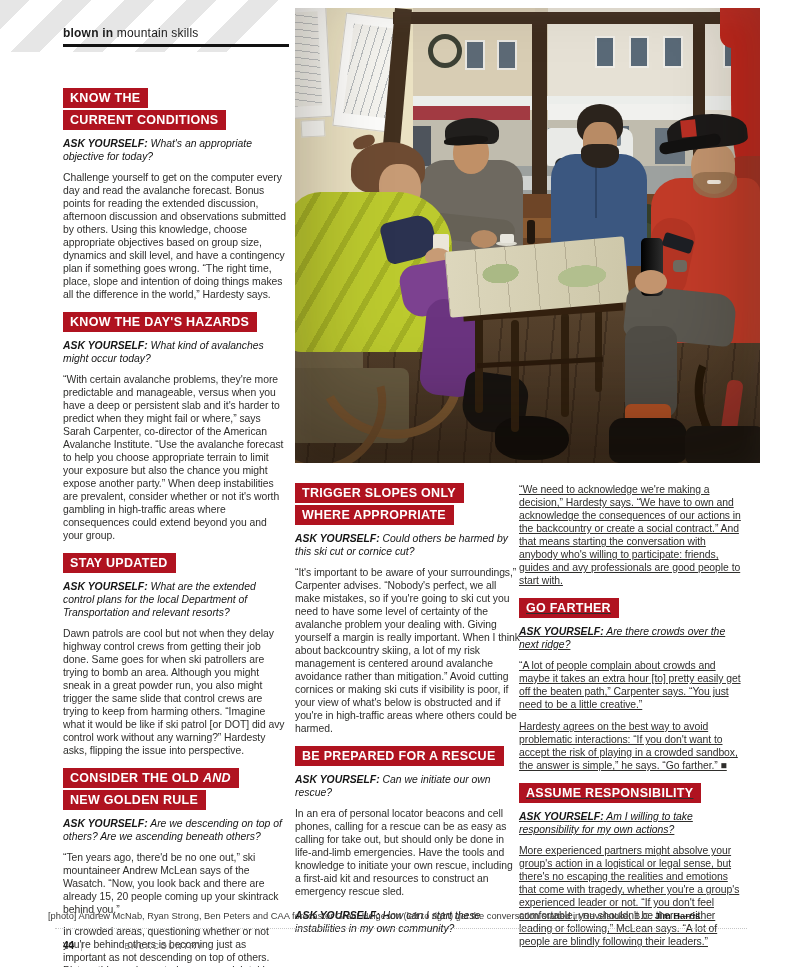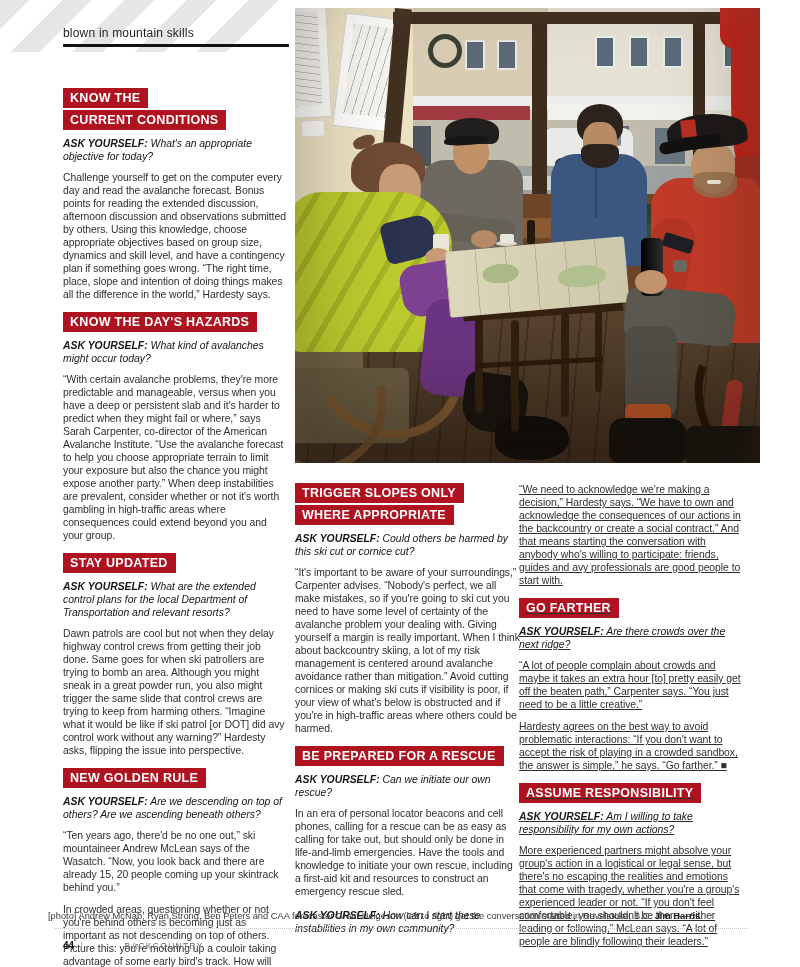--- a/index.html
+++ b/index.html
@@ -8,21 +8,21 @@
     font-family:"Liberation Sans", sans-serif;overflow:hidden;color:#2f2e2c;
   }
   .abs{position:absolute;}
   
   .stripes{
     left:0;top:0;width:290px;height:52px;
     background:repeating-linear-gradient(135deg,#e6e6e6 0 21px,#ffffff 21px 44px);
     clip-path:polygon(0 0,100% 0,calc(100% - 48px) 100%,0 100%);
   }
   .masthead{left:63px;top:26px;font-size:12px;letter-spacing:.2px;color:#1c1c1c;}
-  .masthead b{font-weight:400;}
+  .masthead b{font-weight:700;}
   .mast-rule{left:63px;top:44px;width:226px;height:3px;background:#121212;}
   
   .col{position:absolute;}
   #col1{left:63px;top:88px;width:226px;}
   #col2{left:295px;top:483px;width:226px;}
   #col3{left:519px;top:483px;width:227px;text-decoration:underline;}
   .sec{margin:0 0 2px 0;}
   .sec + .sec{margin-top:11px;}
   .hline{
     display:table;background:#b01320;color:#ffffff;font-weight:700;
@@ -199,20 +199,24 @@
     <div class="hline">KNOW THE DAY'S HAZARDS</div>
     <div class="ask"><span class="lbl">ASK YOURSELF:</span> <span>What kind of avalanches might occur today?</span></div>
     <p class="para">“With certain avalanche problems, they're more predictable and manageable, versus when you have a deep or persistent slab and it's harder to predict when they might fail or where,” says Sarah Carpenter, co-director of the American Avalanche Institute. “Use the avalanche forecast to help you choose appropriate terrain to limit your exposure but also the chance you might expose another party.” When deep instabilities are prevalent, consider whether or not it's worth gambling in high-traffic areas where consequences could extend beyond you and your group.</p>
   </div>
   <div class="sec">
     <div class="hline">STAY UPDATED</div>
     <div class="ask"><span class="lbl">ASK YOURSELF:</span> <span>What are the extended control plans for the local Department of Transportation and relevant resorts?</span></div>
     <p class="para">Dawn patrols are cool but not when they delay highway control crews from getting their job done. Same goes for when ski patrollers are trying to bomb an area. Although you might sneak in a great powder run, you also might trigger the same slide that control crews are trying to keep from harming others. “Imagine what it would be like if ski patrol [or DOT] did avy control work without any warning?” Hardesty asks, flipping the issue into perspective.</p>
   </div>
   <div class="sec">
+    <div class="hline">
+        <span>CONSIDER THE OLD </span>
+        <i>AND</i>
+      </div>
     <div class="hline">NEW GOLDEN RULE</div>
     <div class="ask"><span class="lbl">ASK YOURSELF:</span> <span>Are we descending on top of others? Are we ascending beneath others?</span></div>
     <p class="para">“Ten years ago, there'd be no one out,” ski mountaineer Andrew McLean says of the Wasatch. “Now, you look back and there are already 15, 20 people coming up your skintrack behind you.”</p>
     <p class="para">In crowded areas, questioning whether or not you're behind others is becoming just as important as not descending on top of others. Picture this: you're motoring up a couloir taking advantage of some early bird's track. How will your presence affect their option to descend without endangering you?</p>
   </div>
 </div>
 
 <div class="col" id="col2">
   <div class="sec">
     <div class="hline">TRIGGER SLOPES ONLY</div>

